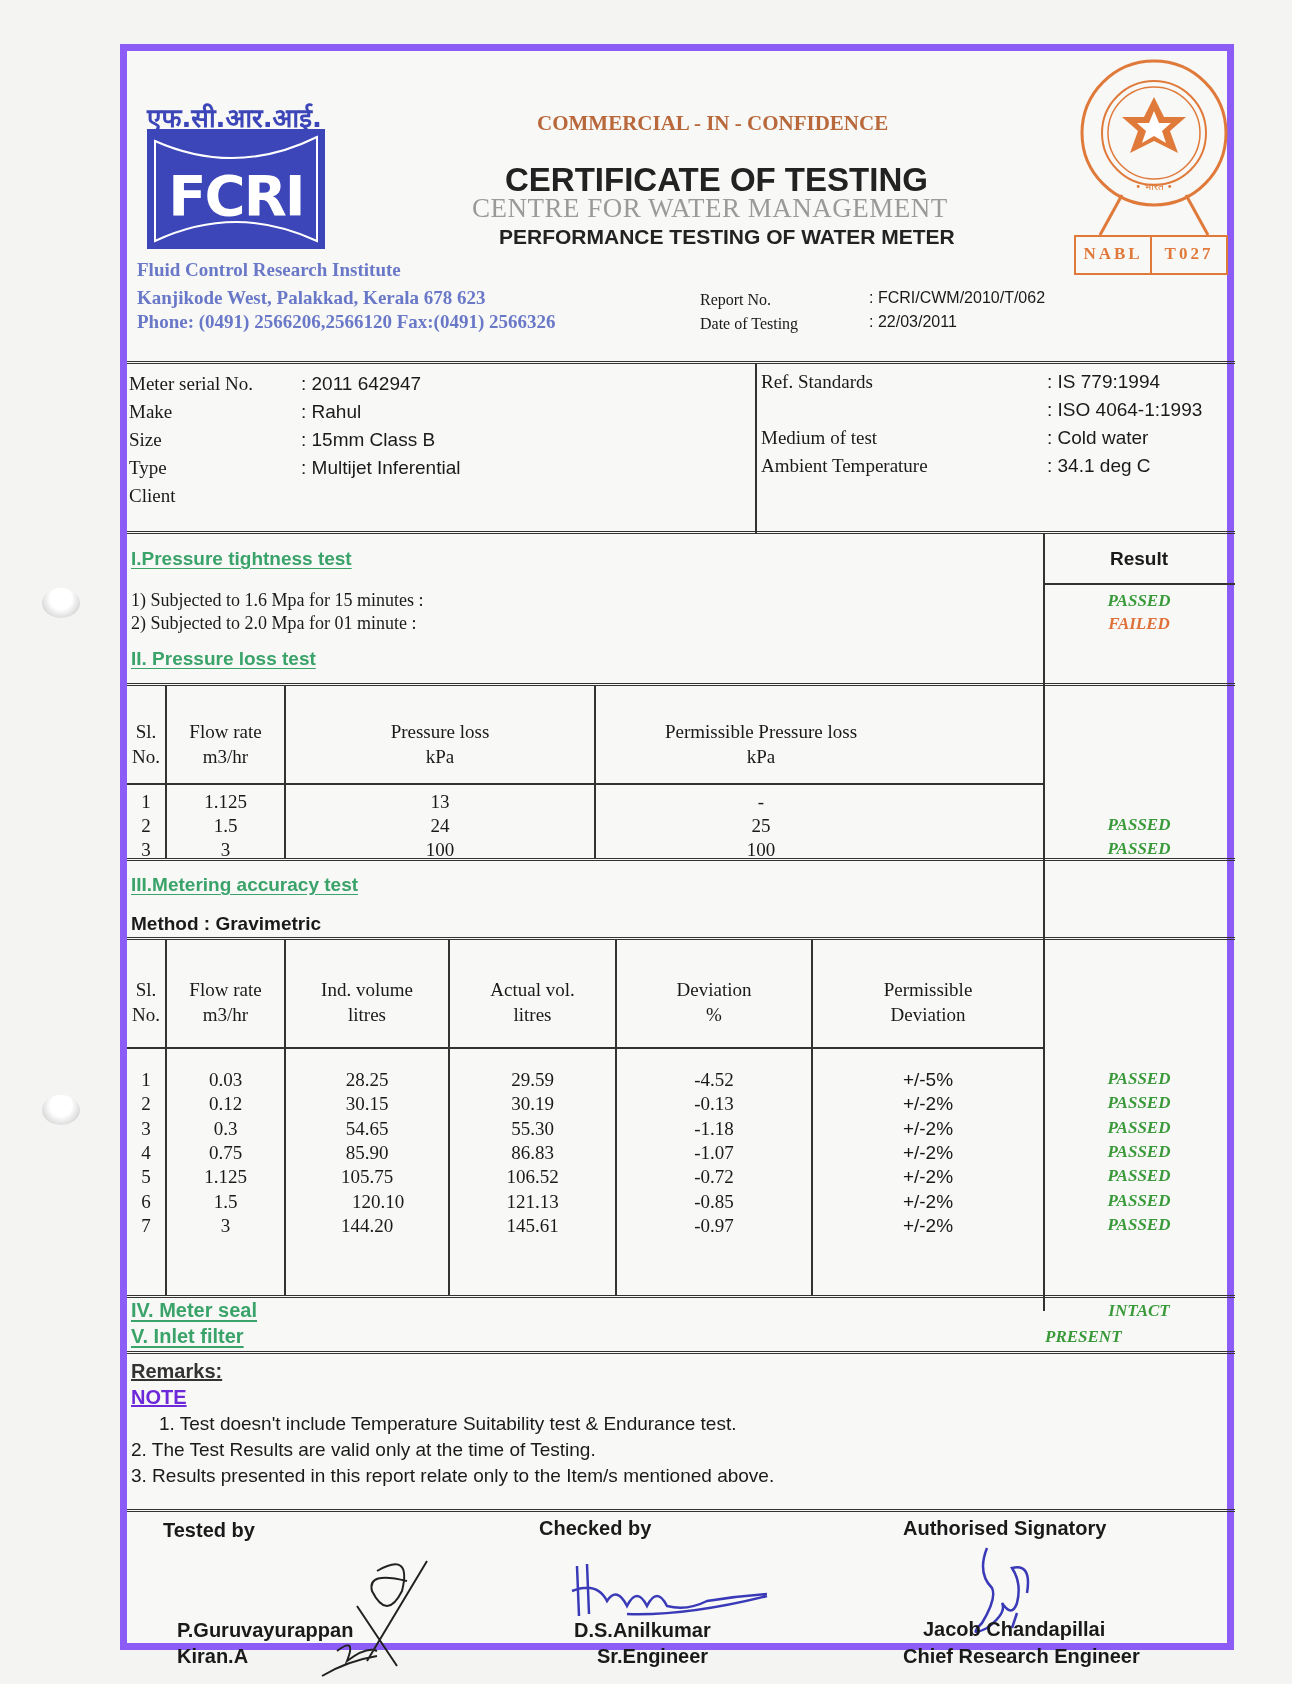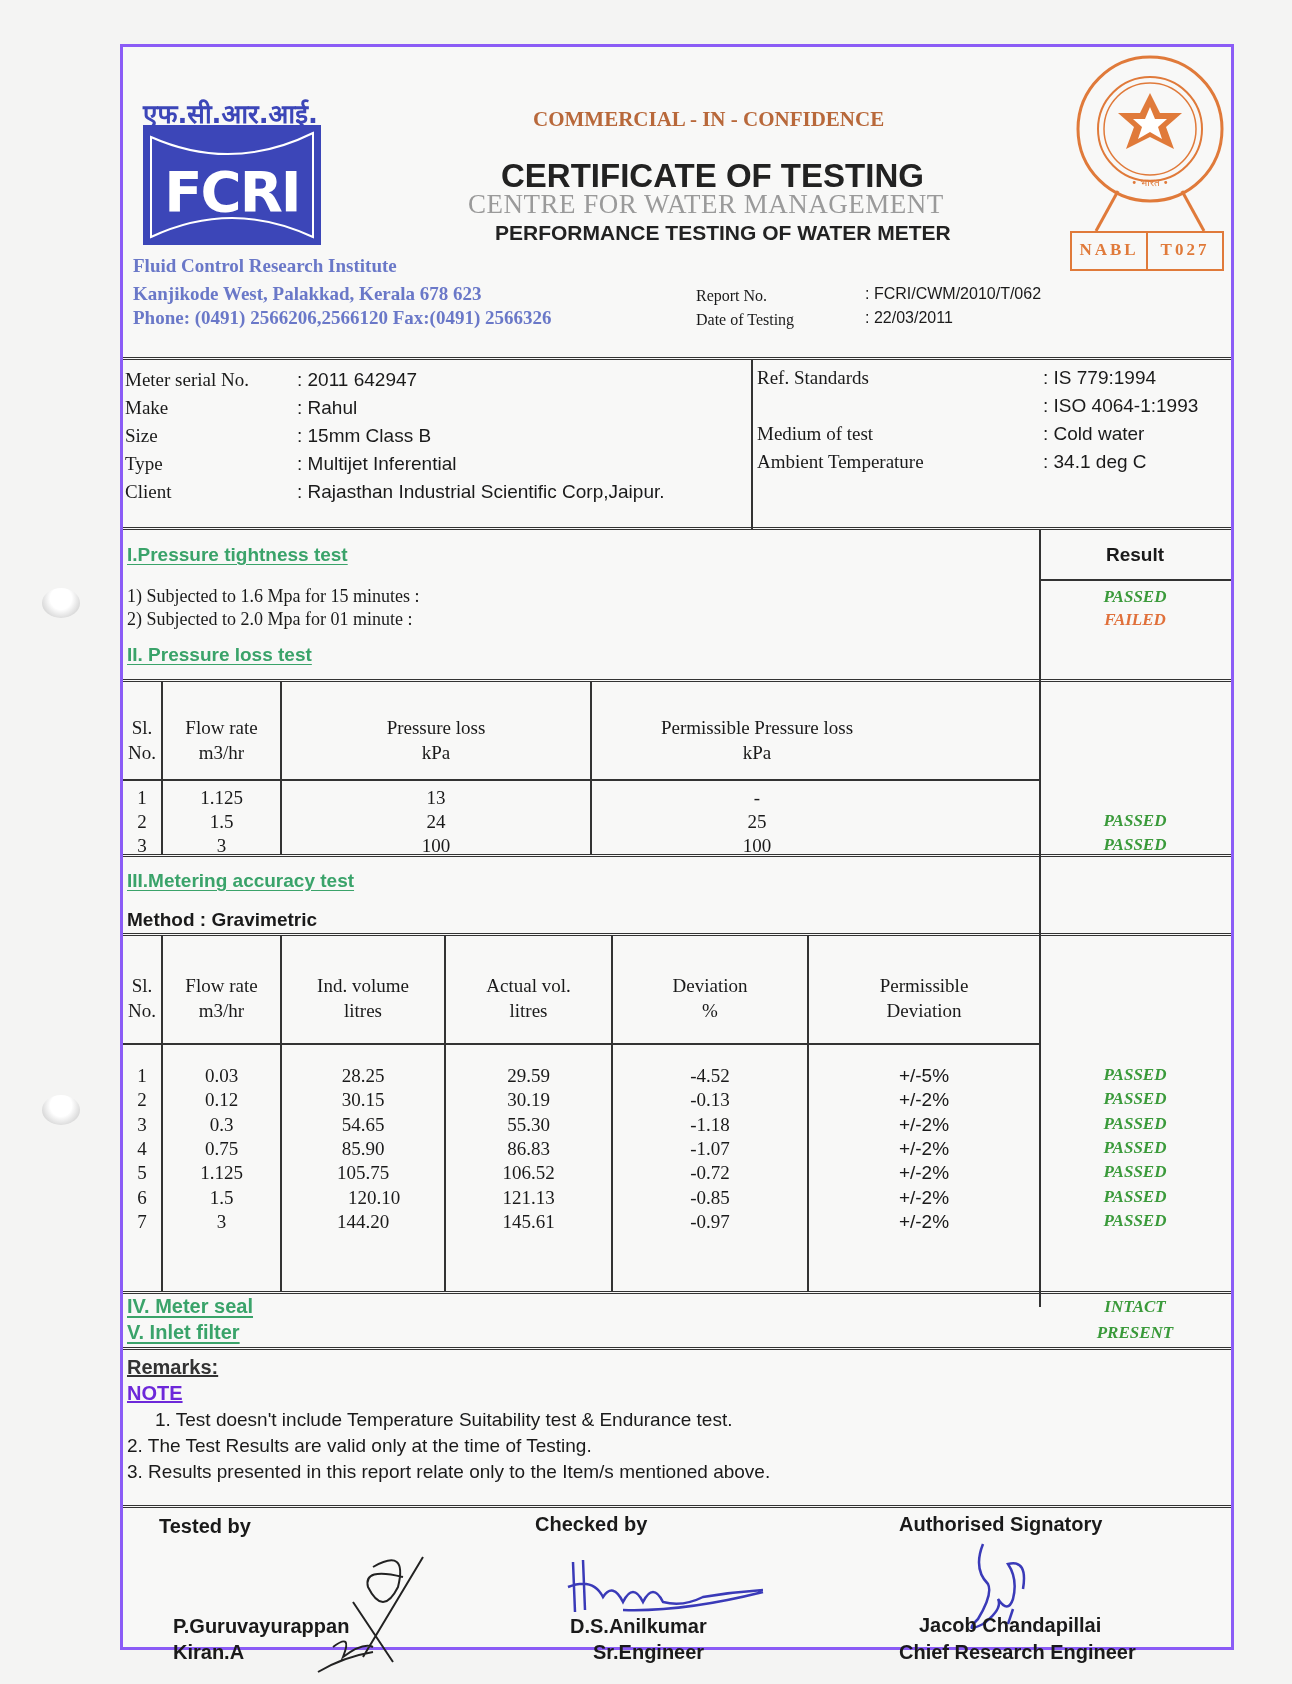--- a/index.html
+++ b/index.html
@@ -1,18 +1,18 @@
 <!DOCTYPE html>
 <html><head>
 <meta charset="utf-8">
 <style>
   html,body{margin:0;padding:0;}
   body{width:1292px;height:1684px;background:#f4f4f3;position:relative;overflow:hidden;font-family:"Liberation Serif",serif;color:#1a1a1a;}
   .hole{position:absolute;left:42px;width:38px;height:30px;border-radius:50%;background:radial-gradient(ellipse at 50% 35%,#ffffff 40%,#d8d8d8 75%,#9a9a9a 100%);}
-  .cert{position:absolute;left:120px;top:44px;width:1114px;height:1606px;border:3px solid #8b5cf6;box-sizing:border-box;background:#f8f8f7;}
+  .cert{position:absolute;left:120px;top:44px;width:1114px;height:1606px;border:7px solid #8b5cf6;box-sizing:border-box;background:#f8f8f7;}
   .abs{position:absolute;}
   .hline{position:absolute;height:0;border-top:3px double #333;}
   .vline{position:absolute;width:0;border-left:2px solid #333;}
   .thin{border-top:2px solid #333;}
   .sans{font-family:"Liberation Sans",sans-serif;}
   .serif{font-family:"Liberation Serif",serif;}
   .green-h{color:#3aa36a;font-family:"Liberation Sans",sans-serif;font-weight:bold;font-size:19px;text-decoration:underline;text-underline-offset:3px;}
   .pass{color:#3a9a3a;font-style:italic;font-weight:bold;font-family:"Liberation Serif",serif;font-size:17px;}
   .fail{color:#e0703a;font-style:italic;font-weight:bold;font-family:"Liberation Serif",serif;font-size:17px;}
   .lbl{font-size:19px;}
@@ -86,21 +86,20 @@
     <div style="display:flex;height:28px;">
       <span class="lbl" style="width:172px;">Size</span>
       <span class="val">: 15mm  Class B</span>
     </div>
     <div style="display:flex;height:28px;">
       <span class="lbl" style="width:172px;">Type</span>
       <span class="val">: Multijet Inferential</span>
     </div>
     <div style="display:flex;height:28px;">
       <span class="lbl" style="width:172px;">Client</span>
-      <span class="val">: Rajasthan Industrial Scientific Corp,Jaipur.</span>
     </div>
   </div>
 
   <div class="abs" style="left:634px;top:320px;width:470px;">
     <div style="display:flex;height:28px;">
       <span class="lbl" style="width:286px;">Ref. Standards</span>
       <span class="val">: IS 779:1994</span>
     </div>
     <div style="display:flex;height:28px;">
       <span class="lbl" style="width:286px;"></span>
@@ -240,21 +239,21 @@
       <div class="cell serif" style="left: 490px; top: 1161.8px; width: 194px;">-0.97</div>
       <div class="cell sans" style="left: 686px; top: 1161.8px; width: 230px;">+/-2%</div>
       <div class="abs pass" style="left: 918px; top: 1163.8px; width: 188px; text-align: center;">PASSED</div>
     </div>
 
   <div class="hline" style="left:0;width:1108px;top:1244px;"></div>
 
   <div class="abs green-h" style="left:4px;top:1248px;font-size:20px;">IV. Meter seal</div>
   <div class="abs green-h" style="left:4px;top:1274px;font-size:20px;">V. Inlet filter</div>
   <div class="abs pass" style="left:918px;top:1250px;width:188px;text-align:center;">INTACT</div>
-  <div class="abs pass" style="left:918px;top:1276px;width:188px;text-align:center;">PRESENT</div>
+  <div class="abs pass" style="left:918px;top:1276px;width:188px;">PRESENT</div>
 
   <div class="hline" style="left:0;width:1108px;top:1300px;"></div>
 
   <div class="abs sans" style="left:4px;top:1309px;font-weight:bold;font-size:20px;text-decoration:underline;color:#333;">Remarks:</div>
   <div class="abs sans" style="left:4px;top:1335px;font-weight:bold;font-size:20px;text-decoration:underline;color:#6d28d9;">NOTE</div>
   <div class="abs sans" style="left:4px;top:1362px;font-size:19px;margin-left:28px;">1. Test doesn't include Temperature Suitability test &amp; Endurance test.</div>
   <div class="abs sans" style="left:4px;top:1388px;font-size:19px;">2. The Test Results are valid only at the time of Testing.</div>
   <div class="abs sans" style="left:4px;top:1414px;font-size:19px;">3. Results presented in this report relate only to the Item/s mentioned above.</div>
 
   <div class="hline" style="left:0;width:1108px;top:1458px;"></div>

